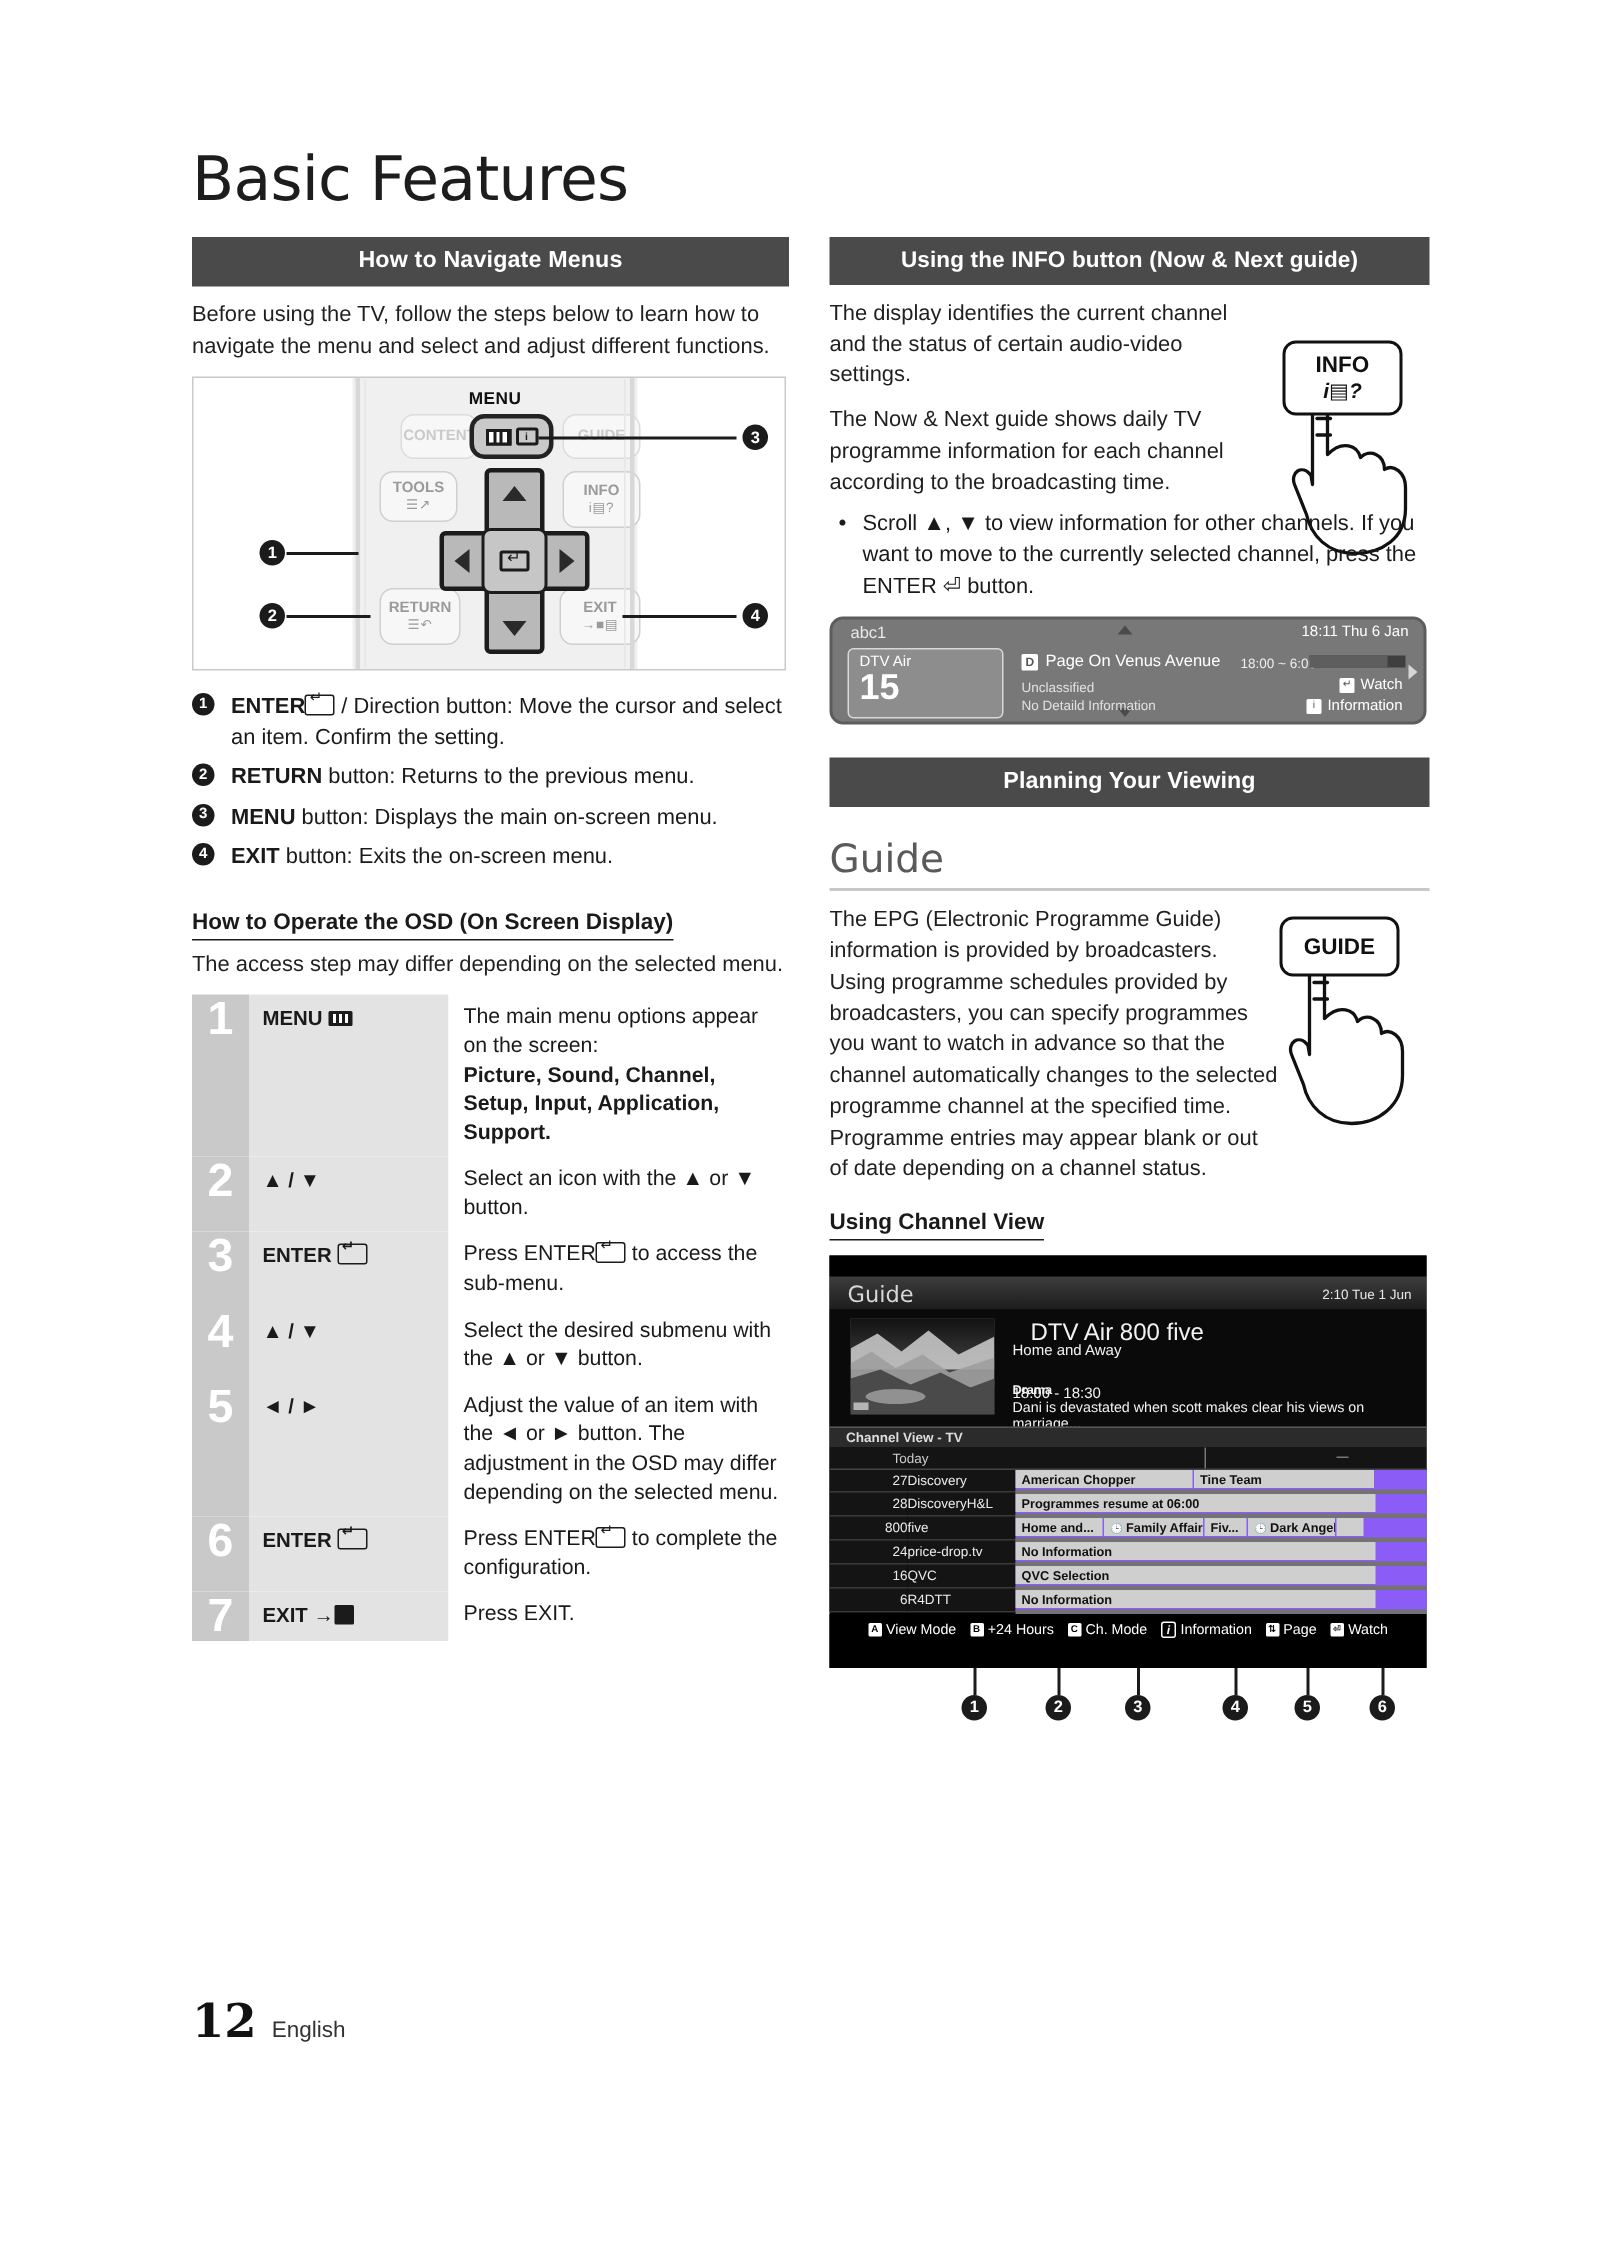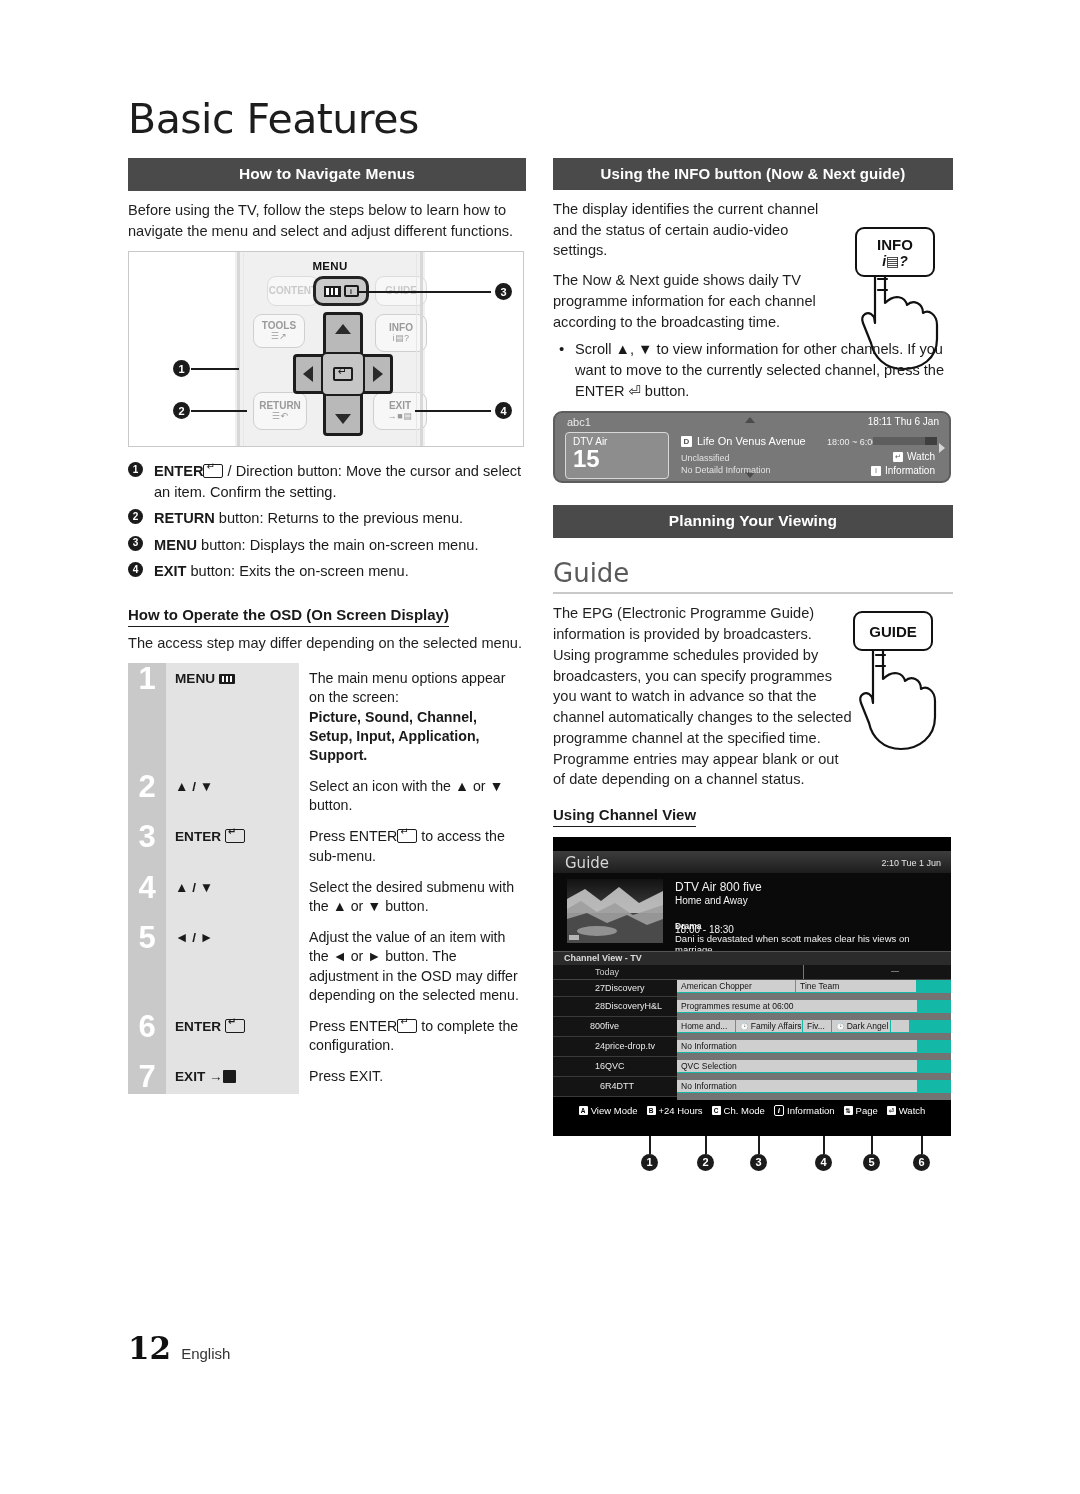--- a/index.html
+++ b/index.html
@@ -198,39 +198,39 @@
   .cvbox{margin-top:10px;width:398px;background:#000;color:#fff;font-size:9px;position:relative;}
   .cv-topstrip{height:14px;background:#000;}
   .cv-guidebar{height:22px;background:linear-gradient(#3d3d3d,#1d1d1d);position:relative;}
   .cv-guidebar .g-title{position:absolute;left:12px;top:3px;font-size:15px;color:#d7d7d7;
     font-family:"DejaVu Sans",sans-serif;}
   .cv-guidebar .g-time{position:absolute;right:10px;top:7px;font-size:9px;color:#e6e6e6;}
   .cv-info{height:78px;background:#0a0a0a;position:relative;}
   .thumb{position:absolute;left:14px;top:6px;width:96px;height:64px;overflow:hidden;background:#3a3a3a;}
   .thumb svg{display:block;}
   .cv-info .ln{position:absolute;left:122px;color:#f2f2f2;}
-  .cv-info .l1{top:7px;font-size:12px;}
+  .cv-info .l1{top:7px;font-size:16px;margin-left:12px;}
   .cv-info .l2{top:22px;font-size:10px;}
   .cv-info .l3{top:51px;font-size:10px;}
   .cv-info .l4{top:48px;font-size:8.5px;font-weight:bold;}
   .cv-info .l5{top:60px;font-size:9.5px;}
   .cv-sub{height:13px;background:#2b2b2b;position:relative;border-top:1px solid #555;}
   .cv-sub span{position:absolute;left:11px;top:1px;font-size:9px;color:#ddd;font-weight:bold;}
   .cv-today{height:14px;background:#141414;position:relative;border-bottom:1px solid #444;}
   .cv-today .td{position:absolute;left:42px;top:2px;font-size:9px;color:#ccc;}
   .cv-today .tickA{position:absolute;left:250px;top:0;bottom:0;width:1px;background:#777;}
   .cv-today .tickB{position:absolute;left:338px;top:6px;width:8px;height:1px;background:#777;}
 
   table.cvgrid{border-collapse:collapse;width:100%;}
   table.cvgrid td{font-size:9px;padding:0;height:13px;vertical-align:middle;}
   td.c-num{width:52px;text-align:right;padding-right:8px;color:#eaeaea;background:#141414;
     border-bottom:1px solid #3a3a3a;}
   td.c-name{width:72px;color:#eaeaea;background:#141414;border-bottom:1px solid #3a3a3a;
     padding-left:4px;}
-  td.c-prog{background:#14b8a6;border-bottom:7px solid #737373;padding:0;}
+  td.c-prog{background:#8b5cf6;border-bottom:3px solid #737373;padding:0;font-weight:bold;}
   .pgwrap{display:flex;height:12px;gap:1px;}
   .pg{background:#cfcfcf;color:#111;font-size:8.5px;line-height:12px;padding:0 4px;
     white-space:nowrap;overflow:hidden;box-sizing:border-box;}
   .pg.clockmark:before{content:"\1F552";font-size:7px;margin-right:2px;}
   .cv-bottom{height:36px;background:#000;position:relative;}
   .cv-keys{position:absolute;left:0;right:0;top:5px;display:flex;justify-content:center;
     align-items:center;gap:9px;font-size:9.5px;color:#fff;}
   .cv-keys span.k{display:flex;align-items:center;gap:3px;}
   .kico{display:inline-block;width:9px;height:9px;background:#fff;color:#000;font-size:6.5px;
     line-height:9px;text-align:center;border-radius:1px;font-weight:bold;}
@@ -444,21 +444,21 @@
       <div class="clock">18:11 Thu 6 Jan</div>
       <div class="caret up"></div>
       <div class="caret dn"></div>
       <div class="caret rt"></div>
       <div class="tile">
         <span class="src">DTV Air</span>
         <span class="num">15</span>
       </div>
       <div class="prog">
         <span class="dbadge">D</span>
-        <span>Life On Venus Avenue</span>
+        <span>Page On Venus Avenue</span>
       </div>
       <div class="sub1">Unclassified</div>
       <div class="sub2">No Detaild Information</div>
       <div class="time">18:00 ~ 6:00</div>
       <div class="bar">
           <i></i>
         </div>
       <div class="act1">
         <span class="sqico">↵</span>
         <span>Watch</span>

